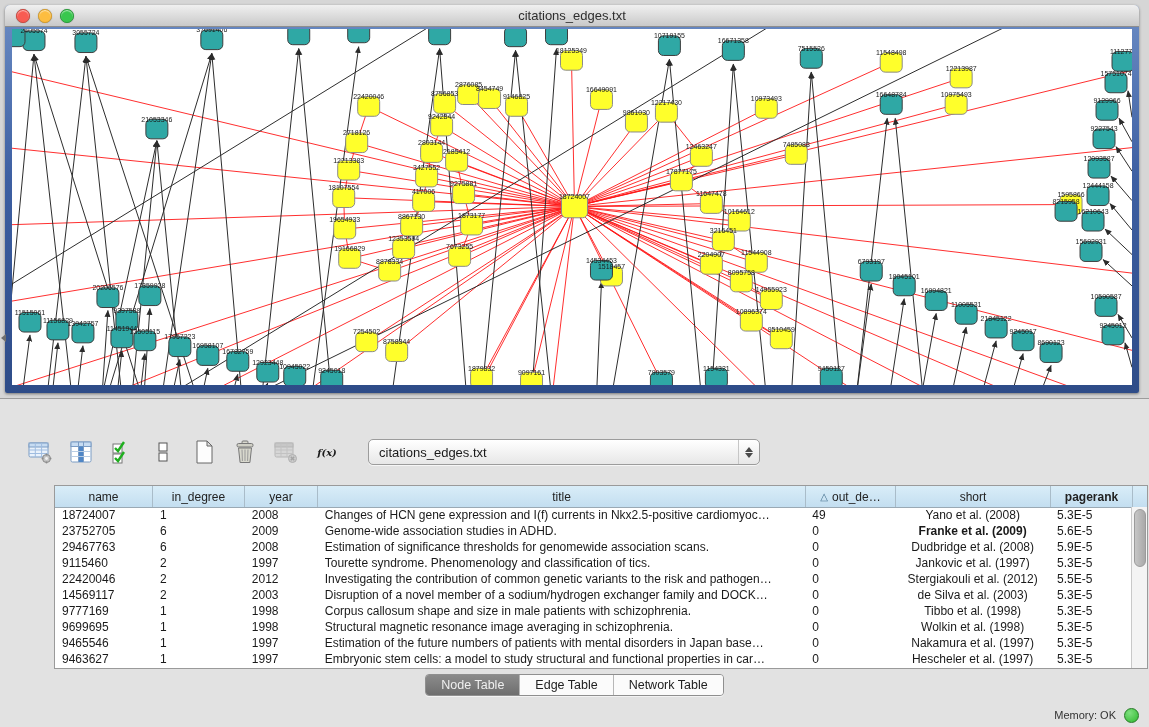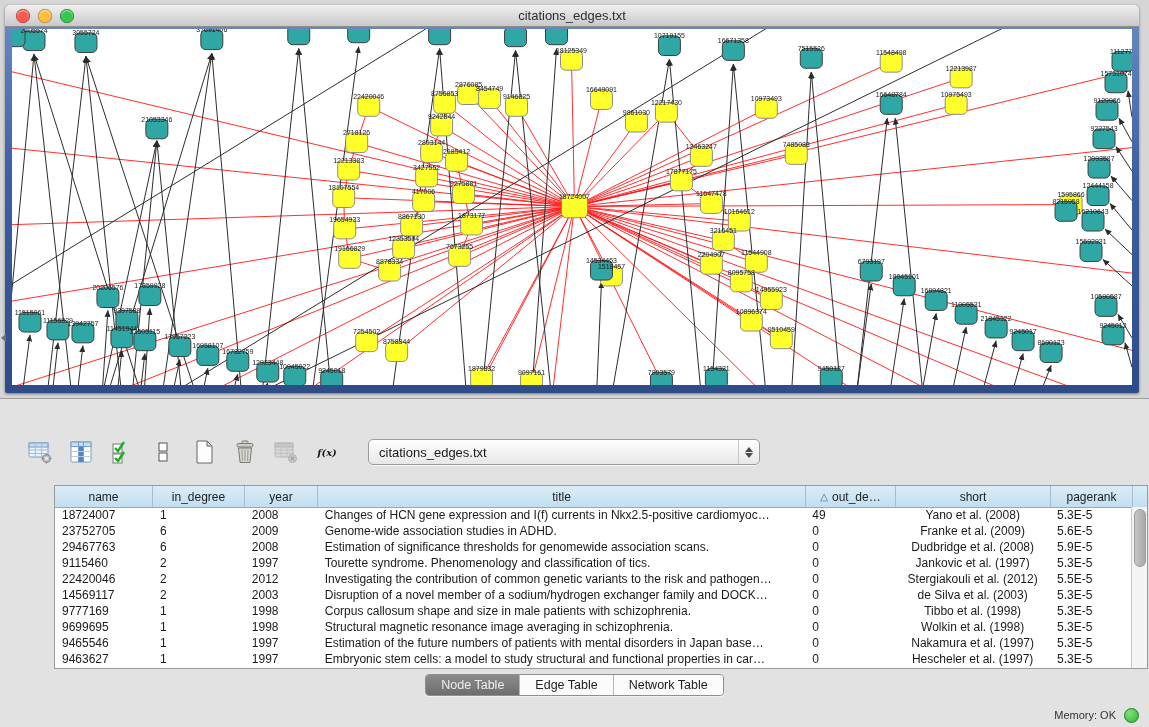--- a/index.html
+++ b/index.html
@@ -543,41 +543,41 @@
           <div class="th" style="width: 488px;">
             <span>title</span>
           </div>
           <div class="th" style="width: 90px;">
             <span class="sort">△</span>
             <span>out_de…</span>
           </div>
           <div class="th" style="width: 155px;">
             <span>short</span>
           </div>
-          <div class="th" style="width: 82px;">
+          <div class="th" style="width: 82px; font-weight: bold;">
             <span>pagerank</span>
           </div>
         </div>
       <div class="tbody" id="tbody">
           <div class="tr">
             <div class="td" style="width: 98px;">18724007</div>
             <div class="td" style="width: 92px;">1</div>
             <div class="td" style="width: 73px;">2008</div>
             <div class="td" style="width: 488px;">Changes of HCN gene expression and I(f) currents in Nkx2.5-positive cardiomyoc…</div>
             <div class="td" style="width: 90px;">49</div>
             <div class="td center" style="width: 155px; text-align: center;">Yano et al. (2008)</div>
             <div class="td" style="width: 82px;">5.3E-5</div>
           </div>
           <div class="tr">
             <div class="td" style="width: 98px;">23752705</div>
             <div class="td" style="width: 92px;">6</div>
             <div class="td" style="width: 73px;">2009</div>
             <div class="td" style="width: 488px;">Genome-wide association studies in ADHD.</div>
             <div class="td" style="width: 90px;">0</div>
-            <div class="td center" style="width: 155px;">Franke et al. (2009)</div>
+            <div class="td center" style="width: 155px; font-weight: bold;">Franke et al. (2009)</div>
             <div class="td" style="width: 82px;">5.6E-5</div>
           </div>
           <div class="tr">
             <div class="td" style="width: 98px;">29467763</div>
             <div class="td" style="width: 92px;">6</div>
             <div class="td" style="width: 73px;">2008</div>
             <div class="td" style="width: 488px;">Estimation of significance thresholds for genomewide association scans.</div>
             <div class="td" style="width: 90px;">0</div>
             <div class="td center" style="width: 155px;">Dudbridge et al. (2008)</div>
             <div class="td" style="width: 82px;">5.9E-5</div>

